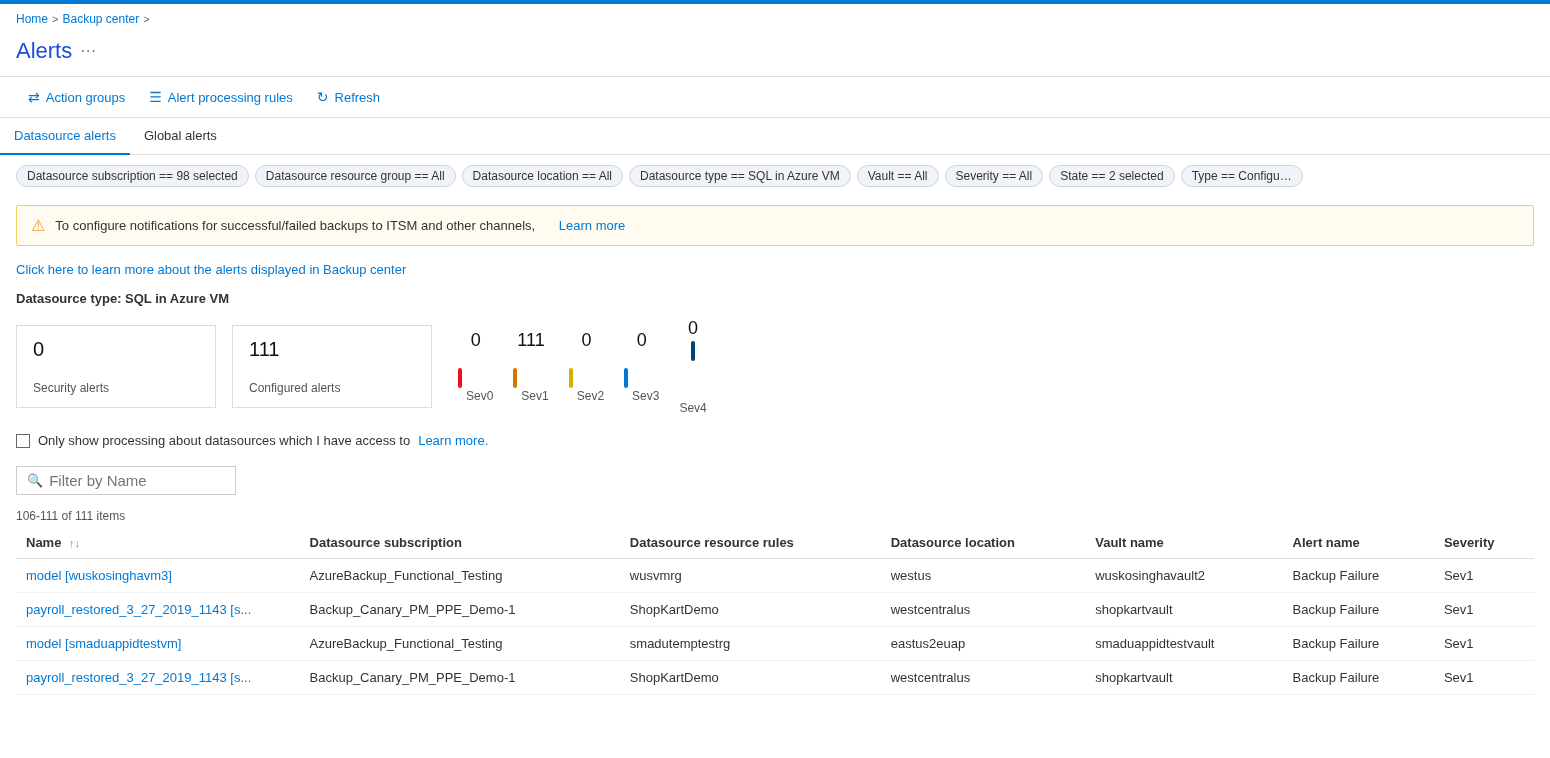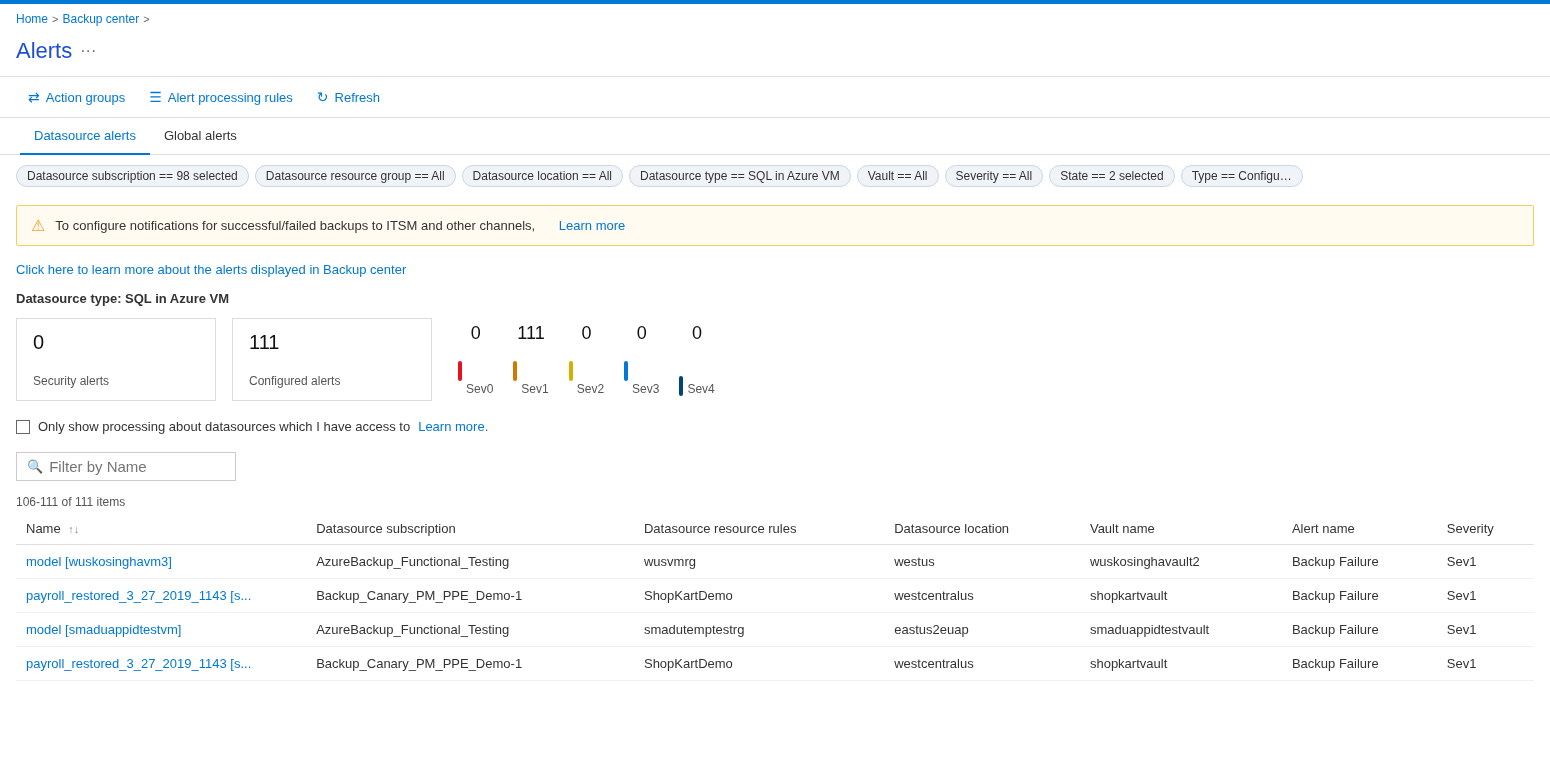--- a/index.html
+++ b/index.html
@@ -11,21 +11,21 @@
     .breadcrumb a { color: #0078d4; text-decoration: none; cursor: pointer; }
     .breadcrumb-sep { color: #666; font-size: 11px; }
 
     .page-header { padding: 4px 16px 12px 16px; display: flex; align-items: center; gap: 8px; }
     .page-title { font-size: 22px; font-weight: 300; color: #1d4ed8; }
     .page-menu-icon { color: #666; font-size: 16px; cursor: pointer; }
 
     .toolbar { padding: 6px 16px; display: flex; align-items: center; gap: 0; border-top: 1px solid #e0e0e0; border-bottom: 1px solid #e0e0e0; }
     .toolbar-btn { display: flex; align-items: center; gap: 6px; padding: 6px 12px; color: #0078d4; cursor: pointer; font-size: 13px; background: none; border: none; }
 
-    .tabs { padding: 0 20px; display: flex; border-bottom: 1px solid #e0e0e0; }
+    .tabs { padding: 0 0; display: flex; border-bottom: 1px solid #e0e0e0; }
     .tab { padding: 10px 14px; cursor: pointer; font-size: 13px; color: #333; border-bottom: 2px solid transparent; margin-bottom: -1px; }
     .tab.active { color: #0078d4; border-bottom-color: #0078d4; font-weight: 500; }
 
     .filters-bar { padding: 10px 16px; display: flex; align-items: center; gap: 6px; overflow-x: auto; flex-wrap: nowrap; }
     .filter-chip { display: inline-flex; align-items: center; background: #f0f4f8; border: 1px solid #c8d6e5; border-radius: 12px; padding: 3px 10px; font-size: 12px; white-space: nowrap; cursor: pointer; }
 
     .warning-banner { margin: 8px 16px; padding: 10px 14px; background: #fffbf0; border: 1px solid #f0d060; border-radius: 2px; display: flex; align-items: center; gap: 10px; font-size: 13px; }
     .warning-icon { color: #f0a030; font-size: 16px; }
     .warning-link { color: #0078d4; text-decoration: none; cursor: pointer; }
 
@@ -55,21 +55,21 @@
 
     .filter-input-row { padding: 10px 16px; }
     .filter-input { border: 1px solid #ccc; padding: 5px 10px; width: 220px; font-size: 13px; display: flex; align-items: center; gap: 6px; color: #888; cursor: text; }
     .filter-input input { border: none; outline: none; font-size: 15px; color: #333; width: 180px; background: transparent; }
 
     .item-count { padding: 4px 16px; font-size: 12px; color: #555; }
 
     .table-container { padding: 0 16px; overflow-x: auto; }
     table { width: 100%; border-collapse: collapse; font-size: 13px; }
     thead tr { border-bottom: 1px solid #e0e0e0; }
-    th { padding: 8px 10px; text-align: left; font-weight: 400; color: #333; white-space: nowrap; }
+    th { padding: 8px 10px; text-align: left; font-weight: 700; color: #333; white-space: nowrap; }
     .sort-icon { color: #888; font-size: 11px; margin-left: 4px; }
     td { padding: 9px 10px; border-bottom: 1px solid #f0f0f0; vertical-align: middle; }
     td.name-cell { color: #0078d4; cursor: pointer; white-space: nowrap; max-width: 200px; overflow: hidden; text-overflow: ellipsis; }
   </style>
 </head>
 <body>
 
 <div class="top-border"></div>
 
 <div class="breadcrumb">
@@ -185,21 +185,21 @@
         <span class="sev-num">0</span>
         <div style="display:flex;align-items:center;gap:4px;">
           <div class="sev-bar sev3"></div>
           <span class="sev-label">Sev3</span>
         </div>
       </div>
     </div>
     <div class="sev-item">
       <div style="display:flex;flex-direction:column;align-items:center;gap:2px;">
         <span class="sev-num">0</span>
-        <div style="display:flex;align-items:flex-end;gap:4px;">
+        <div style="display:flex;align-items:center;gap:4px;flex-direction:column;">
           <div class="sev-bar sev4"></div>
           <span class="sev-label">Sev4</span>
         </div>
       </div>
     </div>
   </div>
 </div>
 
 <div class="only-show-row">
   <div class="checkbox"></div>

